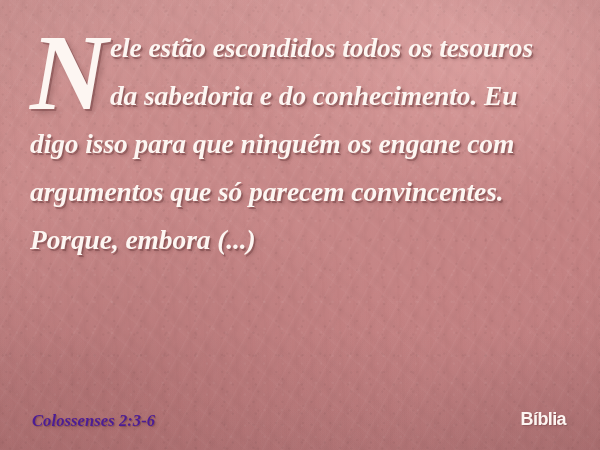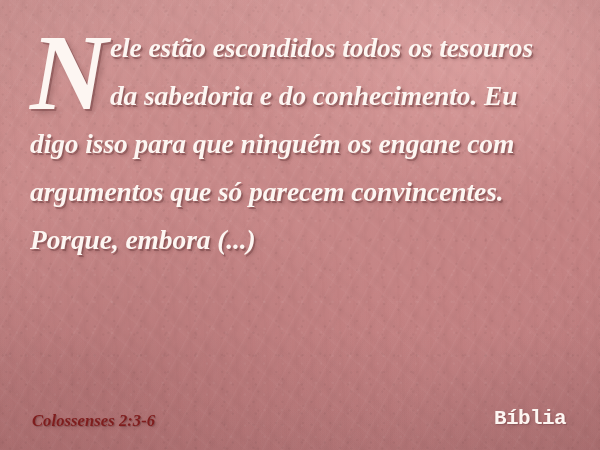--- a/index.html
+++ b/index.html
@@ -109,40 +109,40 @@
     text-shadow:
       2px 2px 0 rgba(105,56,58,0.38),
       4px 4px 5px rgba(90,46,48,0.26);
   }
 
   
   #verse-reference {
     position: absolute;
     left: 32px;
     bottom: 19px;
-    color: #7f1d1d;
+    color: #4c1d95;
     font-family: "Liberation Serif", "DejaVu Serif", serif;
     font-style: italic;
     font-weight: bold;
     font-size: 16.5px;
     letter-spacing: 0.1px;
     white-space: nowrap;
     text-shadow:
       1px 1px 0 rgba(105,56,58,0.38),
       2px 2px 3px rgba(90,46,48,0.26);
   }
 
   #site-logo {
     position: absolute;
     right: 34px;
     bottom: 20px;
     display: flex;
     align-items: baseline;
-    font-family: Liberation Mono, monospace;
-    font-size: 21px;
+    font-family: Liberation Sans, sans-serif;
+    font-size: 18px;
     color: #fdf6f2;
     letter-spacing: -0.3px;
     white-space: nowrap;
     text-shadow:
       1px 1px 0 rgba(105,56,58,0.30),
       2px 2px 3px rgba(90,46,48,0.20);
   }
   #site-logo .logo-strong {
     font-weight: bold;
     letter-spacing: -0.6px;

